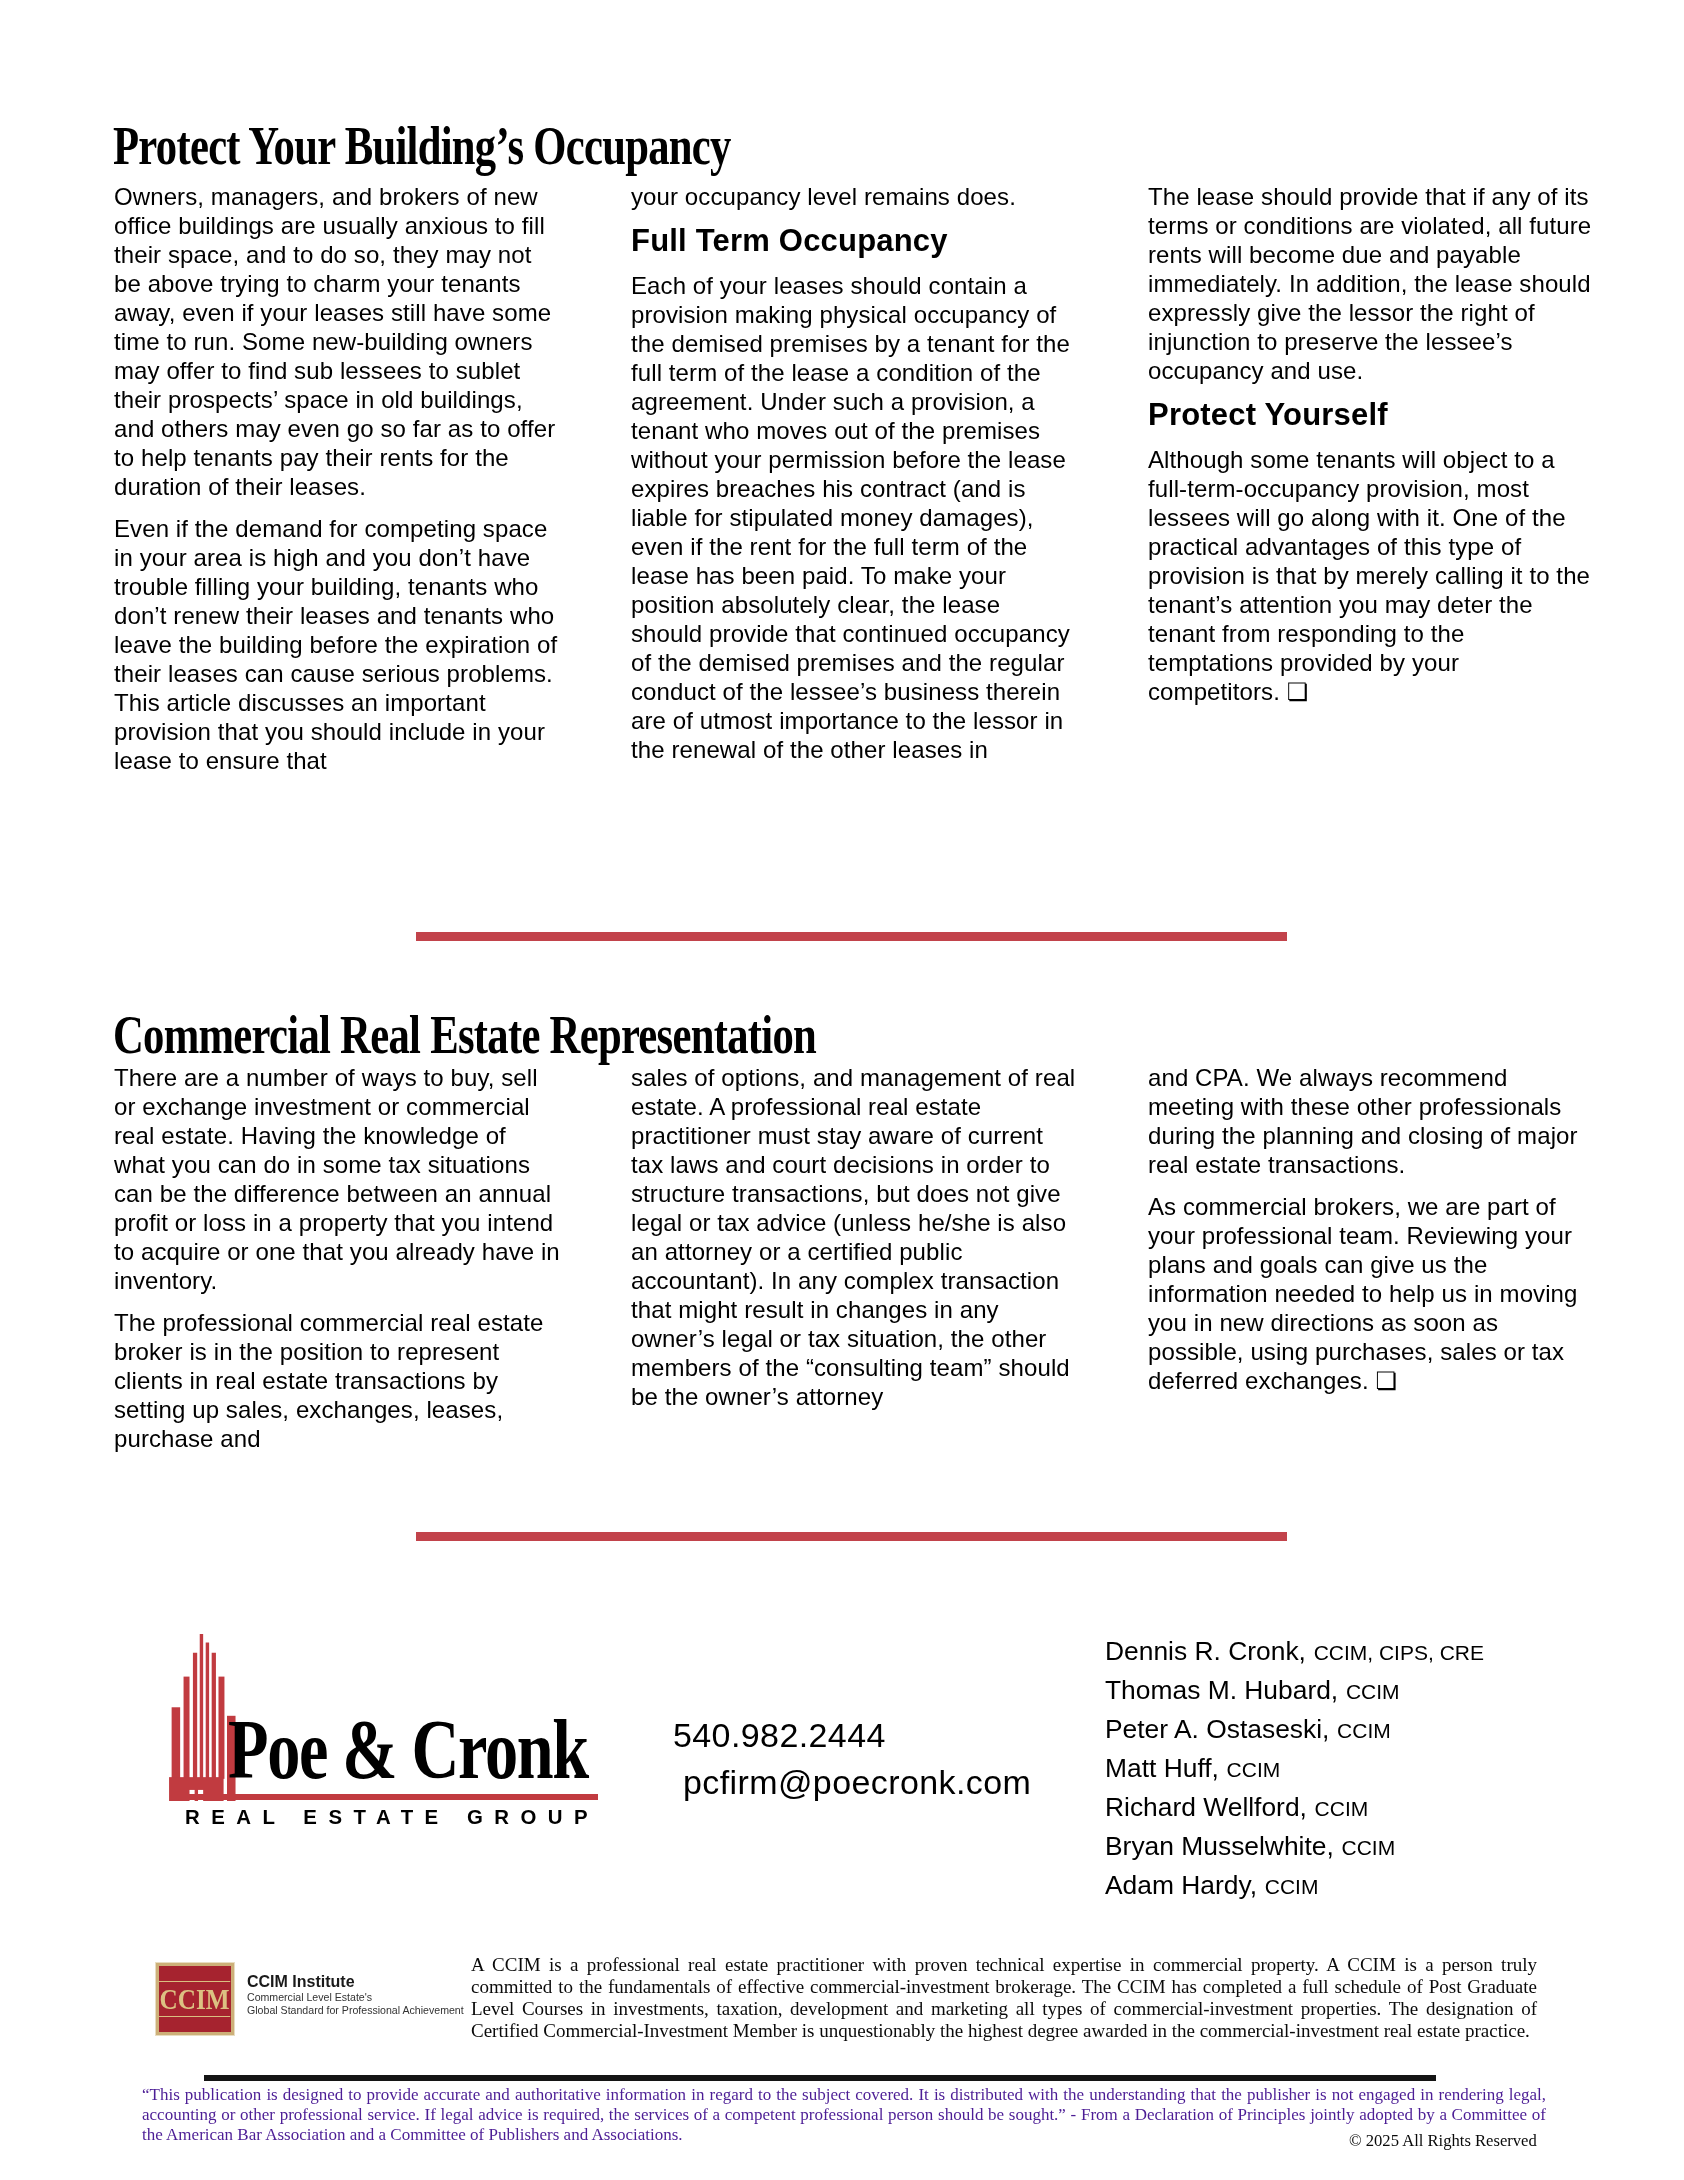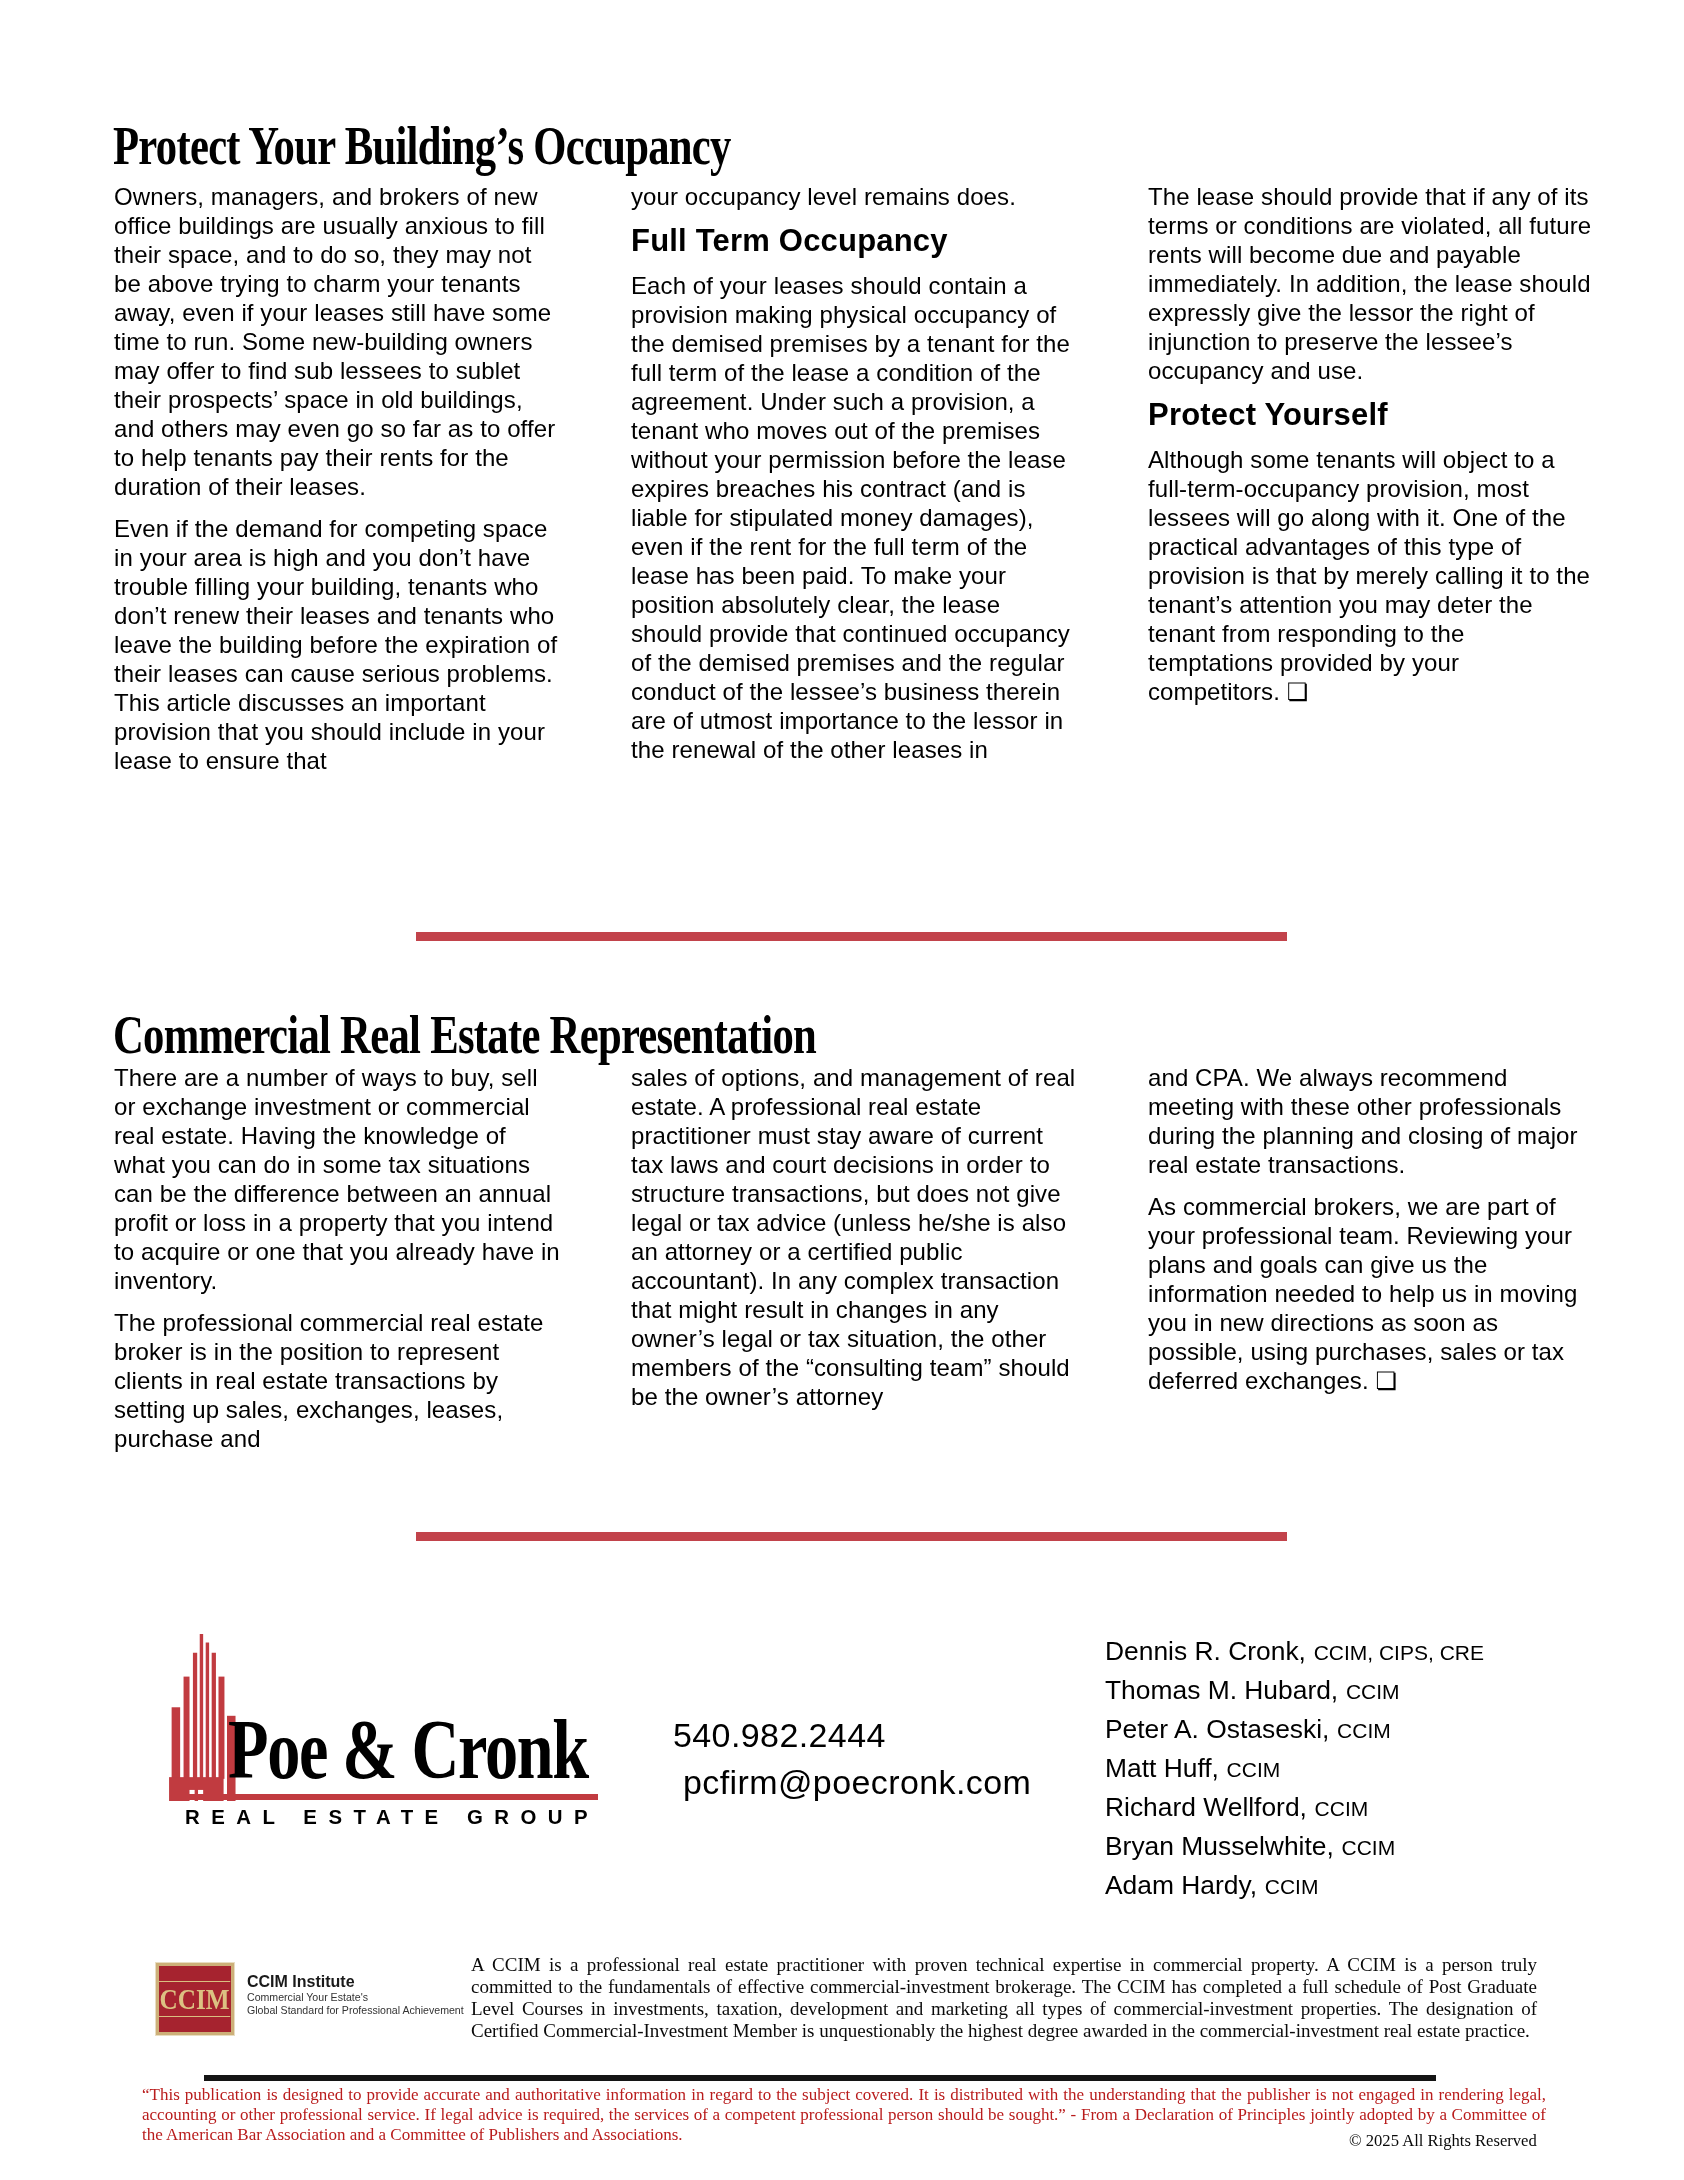--- a/index.html
+++ b/index.html
@@ -71,21 +71,21 @@
     position:absolute; left:471px; top:1954px; width:1066px;
     font-family:"Liberation Serif", serif; font-size:19px; line-height:22px;
     text-align:justify; color:#0a0a0a;
   }
 
   
   .legal-rule { position:absolute; left:204px; top:2075px; width:1232px; height:6px; background:#141414; }
   .disclaimer {
     position:absolute; left:142px; top:2085px; width:1404px;
     font-family:"Liberation Serif", serif; font-size:17px; line-height:20px;
-    text-align:justify; color:#b91c1c;
+    text-align:justify; color:#4c1d95;
   }
   .copyright {
     position:absolute; left:1349px; top:2131px;
     font-family:"Liberation Serif", serif; font-size:16.6px; color:#0a0a0a; white-space:nowrap;
   }
 </style>
 </head>
 <body>
 
 <div class="page">
@@ -181,21 +181,21 @@
     <div class="agent-row">
       <span class="agent-name">Adam Hardy,</span><span class="agent-creds">CCIM</span>
     </div>
   </div>
 
   <div class="ccim-box">
     <span class="ccim-label">CCIM</span>
   </div>
   <div class="ccim-inst">
     <div class="ccim-inst-title">CCIM Institute</div>
-    <div class="ccim-inst-sub">Commercial Your Estate's</div>
+    <div class="ccim-inst-sub">Commercial Level Estate's</div>
     <div class="ccim-inst-sub">Global Standard for Professional Achievement</div>
   </div>
   <div class="ccim-desc">A CCIM is a professional real estate practitioner with proven technical expertise in commercial property. A CCIM is a person truly committed to the fundamentals of effective commercial-investment brokerage. The CCIM has completed a full schedule of Post Graduate Level Courses in investments, taxation, development and marketing all types of commercial-investment properties. The designation of Certified Commercial-Investment Member is unquestionably the highest degree awarded in the commercial-investment real estate practice.</div>
 
   <div class="legal-rule"></div>
   <div class="disclaimer">“This publication is designed to provide accurate and authoritative information in regard to the subject covered. It is distributed with the understanding that the publisher is not engaged in rendering legal, accounting or other professional service. If legal advice is required, the services of a competent professional person should be sought.” - From a Declaration of Principles jointly adopted by a Committee of the American Bar Association and a Committee of Publishers and Associations.</div>
   <div class="copyright">© 2025 All Rights Reserved</div>
 
 </div>
 

